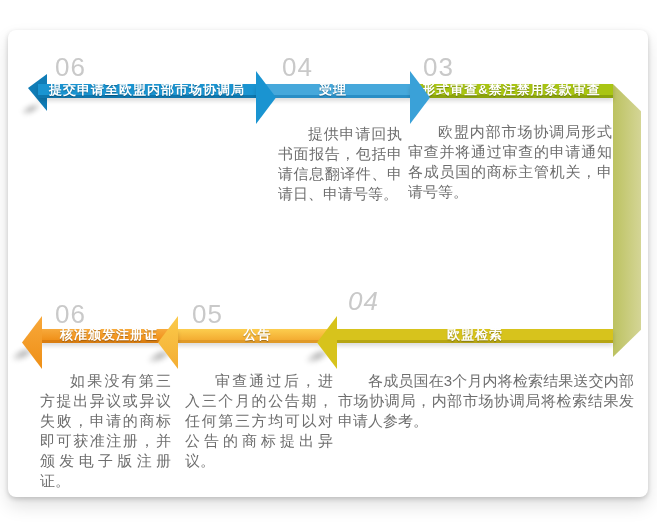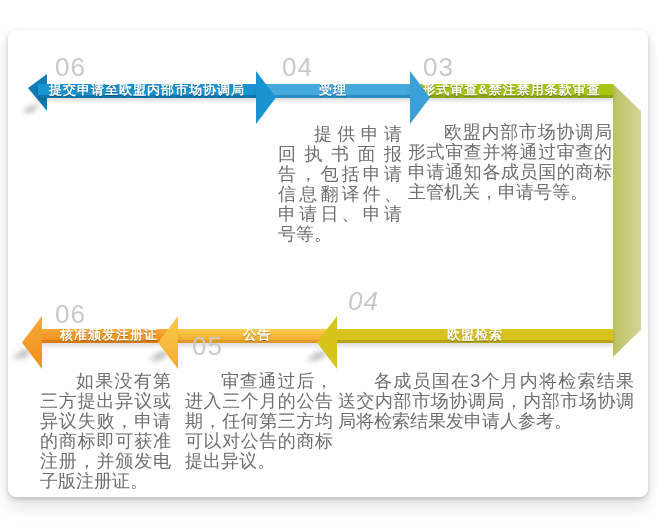--- a/index.html
+++ b/index.html
@@ -5,21 +5,21 @@
   html,body{margin:0;padding:0;background:#fff;}
   body{position:relative;width:657px;height:528px;overflow:hidden;
        font-family:"Liberation Sans","DejaVu Sans",sans-serif;}
   .card{position:absolute;left:8px;top:30px;width:640px;height:467px;background:#fff;
         border-radius:8px;
         box-shadow:0 2px 5px rgba(0,0,0,.18),0 9px 18px rgba(0,0,0,.12);}
   
   .num{position:absolute;font-size:26px;font-weight:400;color:#c9c9c9;letter-spacing:1px;
        line-height:1;}
   .n1{left:47px;top:24px;} .n2{left:274px;top:24px;} .n3{left:415px;top:24px;}
-  .n4{left:340px;top:258px;font-style:italic;} .n5{left:184px;top:271px;margin-top:32px;} .n6{left:47px;top:271px;text-align:center;}
+  .n4{left:340px;top:258px;font-style:italic;} .n5{left:184px;top:271px;} .n6{left:47px;top:271px;text-align:center;}
   
   .band{position:absolute;height:14px;box-sizing:border-box;border-bottom:3px solid transparent;
         display:flex;align-items:center;justify-content:center;
         box-shadow:0 3px 4px rgba(0,0,0,.14);}
   .band .label{font-size:13px;font-weight:bold;color:#fff;letter-spacing:1px;white-space:nowrap;
         text-shadow:0 1px 1px rgba(0,0,0,.3);}
   .b01{left:30px;top:54px;width:218px;background:#1a94d1;border-bottom-color:#0e76ad;}
   .b02{left:248px;top:54px;width:154px;background:#46a8db;border-bottom-color:#2a8ec5;}
   .b03{left:402px;top:54px;width:203px;background:#a9c513;border-bottom-color:#8ca40d;text-align:center;}
   .b04{left:329px;top:299px;width:276px;background:#d7c31c;border-bottom-color:#b6a513;}
@@ -45,21 +45,21 @@
         clip-path:polygon(0 0,100% 10%,100% 90%,0 100%);}
   
   .shadow{position:absolute;border-radius:50%;filter:blur(2px);
         background:radial-gradient(closest-side,rgba(0,0,0,.30),rgba(0,0,0,0));
         transform:rotate(-25deg);}
   .s-tail{left:12px;top:74px;width:22px;height:10px;}
   .s-h6{left:2px;top:318px;width:26px;height:12px;}
   .s-h5{left:138px;top:320px;width:28px;height:12px;}
   .s-h4{left:296px;top:320px;width:28px;height:12px;}
   
-  .desc{position:absolute;margin:0;font-size:18px;line-height:20px;color:#6e6e6e;
+  .desc{position:absolute;margin:0;font-size:15px;line-height:20px;color:#6e6e6e;
         text-indent:2em;text-align:justify;}
   .d02{left:270px;top:94px;width:124px;}
   .d03{left:400px;top:92px;width:204px;}
   .d04{left:330px;top:341px;width:296px;}
   .d05{left:177px;top:341px;width:148px;}
   .d06{left:32px;top:341px;width:131px;}
 </style>
 </head>
 <body>
 

